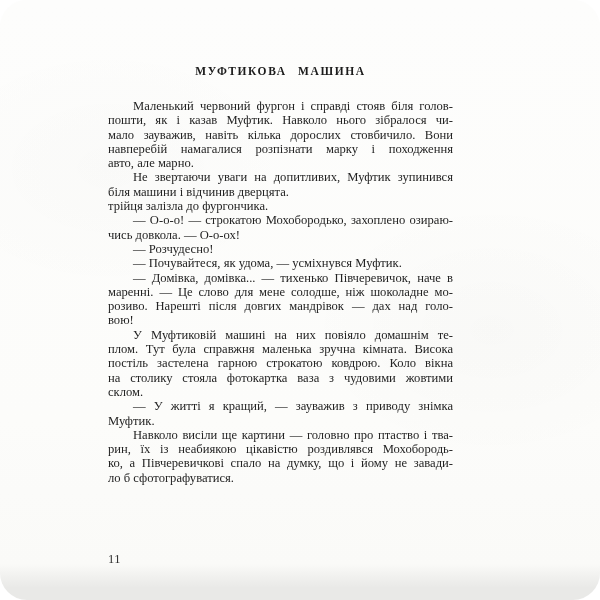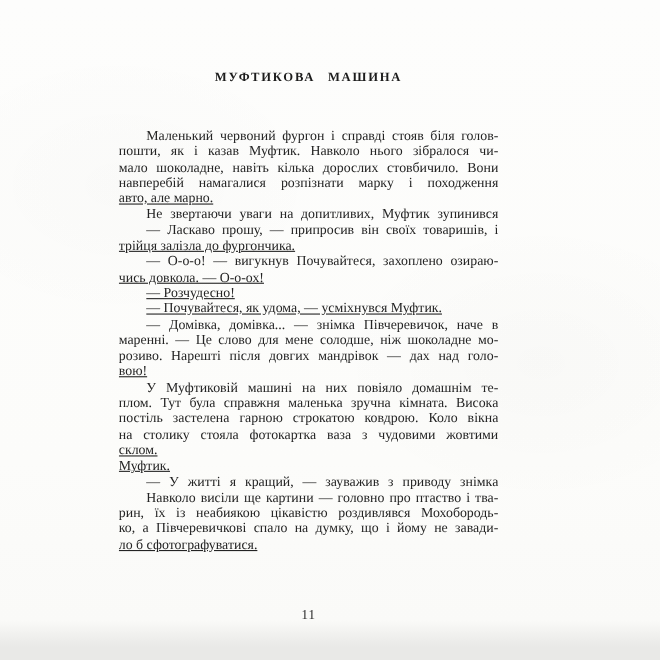--- a/index.html
+++ b/index.html
@@ -21,110 +21,111 @@
     background:
       radial-gradient(ellipse 300px 200px at 18% 28%, rgba(0,0,0,0.012), transparent 65%),
       radial-gradient(ellipse 320px 220px at 82% 55%, rgba(0,0,0,0.015), transparent 60%),
       linear-gradient(to bottom,
         #fdfdfc 0%,
         var(--paper) 70%,
         #fafaf8 94%,
         #efefed 96.5%,
         var(--shade) 98%,
         var(--shade) 100%);
+    border-radius: 27px;
   }
   .chapter-title {
     position: absolute;
     top: 65px;
     left: 108px;
     width: 345px;
     text-align: center;
     font-size: 11.5px;
     font-weight: bold;
     letter-spacing: 1.6px;
     word-spacing: 7px;
     color: #1c1c1c;
     white-space: nowrap;
   }
   .text-block {
     position: absolute;
-    top: 116px;
+    top: 99px;
     left: 108px;
     width: 345px;
     font-size: 12.6px;
     line-height: 14.3px;
     color: var(--ink);
   }
   .paragraph { margin: 0; }
   .line {
     text-align: justify;
     text-align-last: justify;
     height: 14.3px;
     overflow: hidden;
   }
-  .line.last { text-align-last: left; text-decoration: underline; }
+  .line.last { text-align-last: left; }
   .line.first { text-indent: 25px; }
   .page-number {
     position: absolute;
     top: 552px;
     left: 108px;
     width: 345px;
-    text-align: center;
+    text-align: left;
     font-size: 12.5px;
     color: #303030;
     letter-spacing: 0.5px;
   }
 </style>
 </head>
 <body>
 
 <div class="screen">
   <div class="chapter-title">МУФТИКОВА МАШИНА</div>
 
   <div class="text-block">
       <div class="paragraph">
         <div class="line first">Маленький червоний фургон і справді стояв біля голов-</div>
         <div class="line">пошти, як і казав Муфтик. Навколо нього зібралося чи-</div>
-        <div class="line">мало шоколадне, навіть кілька дорослих стовбичило. Вони</div>
+        <div class="line">мало зауважив, навіть кілька дорослих стовбичило. Вони</div>
         <div class="line">навперебій намагалися розпізнати марку і походження</div>
         <div class="line last">авто, але марно.</div>
       </div>
       <div class="paragraph">
         <div class="line first">Не звертаючи уваги на допитливих, Муфтик зупинився</div>
+        <div class="line last">біля машини і відчинив дверцята.</div>
       </div>
       <div class="paragraph">
-        <div class="line first">— Ласкаво прошу, — припросив він своїх товаришів, і</div>
         <div class="line last">трійця залізла до фургончика.</div>
       </div>
       <div class="paragraph">
-        <div class="line first">— О-о-о! — вигукнув Почувайтеся, захоплено озираю-</div>
+        <div class="line first">— О-о-о! — строкатою Мохобородько, захоплено озираю-</div>
         <div class="line last">чись довкола. — О-о-ох!</div>
       </div>
       <div class="paragraph">
         <div class="line first last">— Розчудесно!</div>
       </div>
       <div class="paragraph">
         <div class="line first last">— Почувайтеся, як удома, — усміхнувся Муфтик.</div>
       </div>
       <div class="paragraph">
-        <div class="line first">— Домівка, домівка... — знімка Півчеревичок, наче в</div>
+        <div class="line first">— Домівка, домівка... — тихенько Півчеревичок, наче в</div>
         <div class="line">маренні. — Це слово для мене солодше, ніж шоколадне мо-</div>
         <div class="line">розиво. Нарешті після довгих мандрівок — дах над голо-</div>
         <div class="line last">вою!</div>
       </div>
       <div class="paragraph">
         <div class="line first">У Муфтиковій машині на них повіяло домашнім те-</div>
         <div class="line">плом. Тут була справжня маленька зручна кімната. Висока</div>
         <div class="line">постіль застелена гарною строкатою ковдрою. Коло вікна</div>
         <div class="line">на столику стояла фотокартка ваза з чудовими жовтими</div>
         <div class="line last">склом.</div>
       </div>
       <div class="paragraph">
+        <div class="line first">— У житті я кращий, — зауважив з приводу знімка</div>
         <div class="line last">Муфтик.</div>
-        <div class="line first">— У житті я кращий, — зауважив з приводу знімка</div>
       </div>
       <div class="paragraph">
         <div class="line first">Навколо висіли ще картини — головно про птаство і тва-</div>
         <div class="line">рин, їх із неабиякою цікавістю роздивлявся Мохобородь-</div>
         <div class="line">ко, а Півчеревичкові спало на думку, що і йому не завади-</div>
         <div class="line last">ло б сфотографуватися.</div>
       </div>
     </div>
 
   <div class="page-number">11</div>

